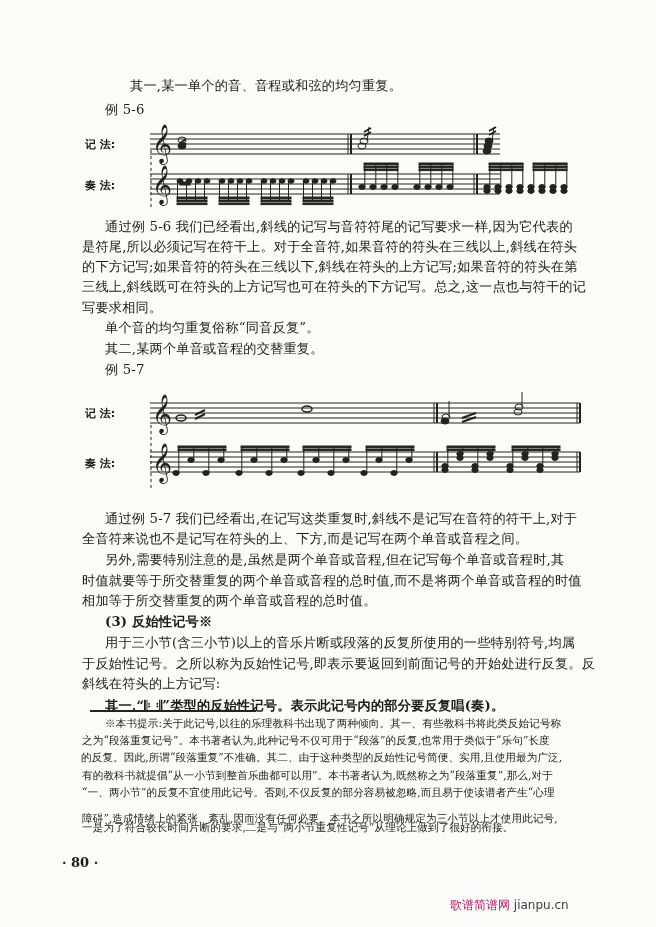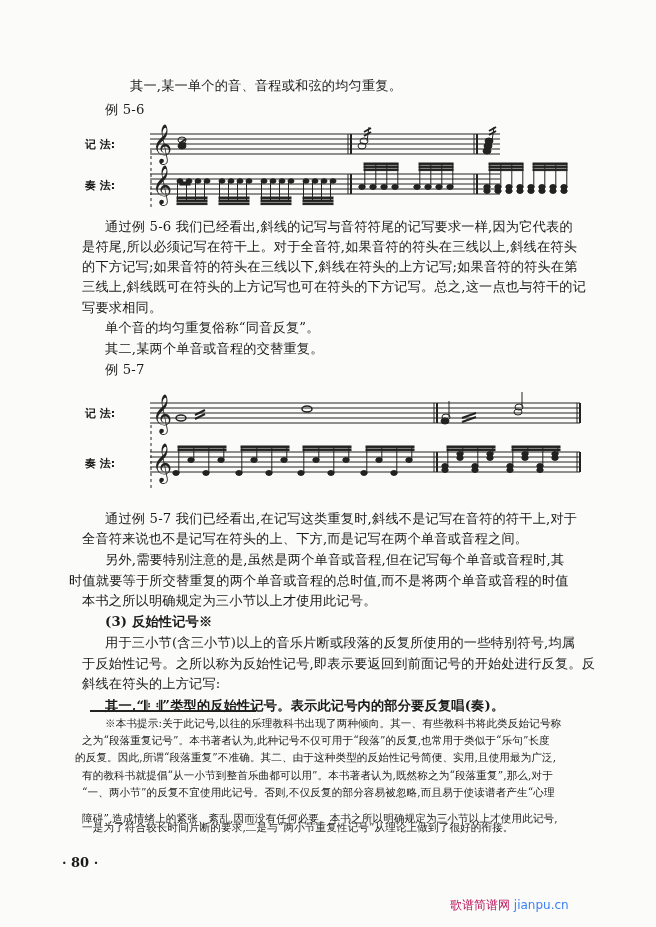--- a/index.html
+++ b/index.html
@@ -6,49 +6,49 @@
   body{width:656px;height:927px;background:#fbfbf9;position:relative;overflow:hidden;
        font-family:"DejaVu Serif","Liberation Serif",serif;color:#1a1a1a;}
   .line{position:absolute;left:0;font-size:13.2px;white-space:nowrap;line-height:17px;letter-spacing:0.2px;}
   .fn{font-size:10.6px;line-height:14px;letter-spacing:0.1px;}
   .bold{font-weight:bold;}
   .label{position:absolute;font-size:11px;font-weight:bold;font-family:"DejaVu Sans","Liberation Sans",sans-serif;}
   svg{position:absolute;left:0;top:0;}
   .hr{position:absolute;left:90px;top:710px;width:166px;height:1.5px;background:#222;}
   .pageno{position:absolute;left:62px;top:855px;font-size:13px;font-weight:bold;}
   .wm{position:absolute;left:450px;top:897px;font-size:12px;color:#555;font-family:"DejaVu Sans",sans-serif;}
-  .wm span{color:#3b82f6;}
+  .wm span{color:#404040;}
 </style>
 </head>
 <body>
 
 <div id="text-layer">
     <div class="line" style="left: 105px; top: 77px; margin-left: 25px;">其一,某一单个的音、音程或和弦的均匀重复。</div>
     <div class="line" style="left: 105px; top: 101px;">例 5-6</div>
     <div class="line" style="left: 105px; top: 218px;">通过例 5-6 我们已经看出,斜线的记写与音符符尾的记写要求一样,因为它代表的</div>
     <div class="line" style="left: 82px; top: 238px;">是符尾,所以必须记写在符干上。对于全音符,如果音符的符头在三线以上,斜线在符头</div>
     <div class="line" style="left: 82px; top: 258px;">的下方记写;如果音符的符头在三线以下,斜线在符头的上方记写;如果音符的符头在第</div>
     <div class="line" style="left: 82px; top: 278px;">三线上,斜线既可在符头的上方记写也可在符头的下方记写。总之,这一点也与符干的记</div>
     <div class="line" style="left: 82px; top: 299px;">写要求相同。</div>
     <div class="line" style="left: 105px; top: 319px;">单个音的均匀重复俗称“同音反复”。</div>
     <div class="line" style="left: 105px; top: 340px;">其二,某两个单音或音程的交替重复。</div>
     <div class="line" style="left: 105px; top: 361px;">例 5-7</div>
     <div class="line" style="left: 105px; top: 510px;">通过例 5-7 我们已经看出,在记写这类重复时,斜线不是记写在音符的符干上,对于</div>
     <div class="line" style="left: 82px; top: 530px;">全音符来说也不是记写在符头的上、下方,而是记写在两个单音或音程之间。</div>
     <div class="line" style="left: 105px; top: 551px;">另外,需要特别注意的是,虽然是两个单音或音程,但在记写每个单音或音程时,其</div>
-    <div class="line" style="left: 69px; top: 572px;">时值就要等于所交替重复的两个单音或音程的总时值,而不是将两个单音或音程的时值</div>
-    <div class="line" style="left: 82px; top: 592px;">本书之所以明确规定为三小节以上才使用此记号。</div>
+    <div class="line" style="left: 82px; top: 572px;">时值就要等于所交替重复的两个单音或音程的总时值,而不是将两个单音或音程的时值</div>
+    <div class="line" style="left: 82px; top: 592px;">相加等于所交替重复的两个单音或音程的总时值。</div>
     <div class="line bold" style="left: 105px; top: 613px;">(3) 反始性记号※</div>
     <div class="line" style="left: 105px; top: 634px;">用于三小节(含三小节)以上的音乐片断或段落的反复所使用的一些特别符号,均属</div>
     <div class="line" style="left: 82px; top: 655px;">于反始性记号。之所以称为反始性记号,即表示要返回到前面记号的开始处进行反复。反</div>
     <div class="line" style="left: 82px; top: 675px;">斜线在符头的上方记写:</div>
     <div class="line bold" style="left: 105px; top: 697px;">其一,“𝄆    𝄇”类型的反始性记号。表示此记号内的部分要反复唱(奏)。</div>
     <div class="line fn" style="left: 105px; top: 716px;">※本书提示:关于此记号,以往的乐理教科书出现了两种倾向。其一、有些教科书将此类反始记号称</div>
     <div class="line fn" style="left: 82px; top: 733px;">之为“段落重复记号”。本书著者认为,此种记号不仅可用于“段落”的反复,也常用于类似于“乐句”长度</div>
-    <div class="line fn" style="left: 75px; top: 750px;">的反复。因此,所谓“段落重复”不准确。其二、由于这种类型的反始性记号简便、实用,且使用最为广泛,</div>
+    <div class="line fn" style="left: 81px; top: 750px;">的反复。因此,所谓“段落重复”不准确。其二、由于这种类型的反始性记号简便、实用,且使用最为广泛,</div>
     <div class="line fn" style="left: 82px; top: 768px;">有的教科书就提倡“从一小节到整首乐曲都可以用”。本书著者认为,既然称之为“段落重复”,那么,对于</div>
     <div class="line fn" style="left: 82px; top: 785px;">“一、两小节”的反复不宜使用此记号。否则,不仅反复的部分容易被忽略,而且易于使读谱者产生“心理</div>
     <div class="line fn" style="left: 82px; top: 811px;">障碍”,造成情绪上的紧张、紊乱,因而没有任何必要。本书之所以明确规定为三小节以上才使用此记号,</div>
     <div class="line fn" style="left: 82px; top: 820px;">一是为了符合较长时间片断的要求,二是与“两小节重复性记号”从理论上做到了很好的衔接。</div>
   </div>
 
 <div class="label" style="left:85px;top:137px;">记  法:</div>
 <div class="label" style="left:85px;top:178px;">奏  法:</div>
 
 <div class="label" style="left:85px;top:406px;">记  法:</div>

